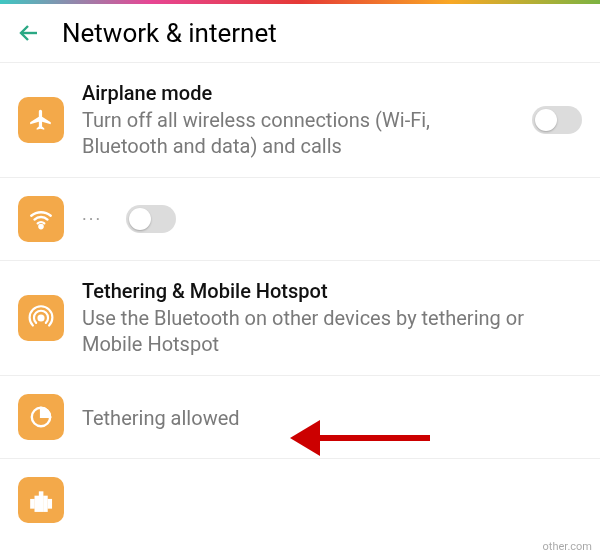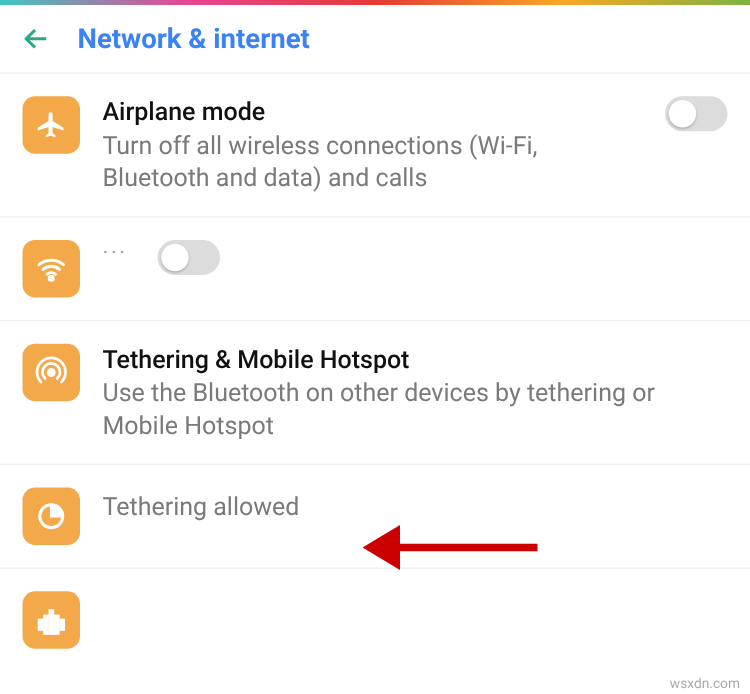--- a/index.html
+++ b/index.html
@@ -26,27 +26,28 @@
     .back-arrow {
       width: 26px;
       height: 26px;
       display: flex;
       align-items: center;
       justify-content: center;
       cursor: pointer;
     }
     .back-arrow svg { stroke: #2aa884; stroke-width: 2.4; fill: none; }
     .header-title {
-      font-size: 22px;
-      font-weight: 700;
-      color: #3b82f6;
+      font-size: 26px;
+      font-weight: 400;
+      color: #000000;
     }
     .list { display: flex; flex-direction: column; }
     .row {
       display: flex;
+      align-items: center;
       padding: 18px 18px;
       border-bottom: 1px solid #eee;
       gap: 18px;
       cursor: pointer;
       position: relative;
     }
     .icon-box {
       width: 46px;
       height: 46px;
       border-radius: 10px;
@@ -196,13 +197,13 @@
 
 </div>
 
 <div class="pointer-arrow">
   <svg width="150" height="60" viewBox="0 0 150 60">
     <line x1="140" y1="30" x2="25" y2="30" stroke="#cc0000" stroke-width="6"></line>
     <polygon points="0,30 30,12 30,48" fill="#cc0000"></polygon>
   </svg>
 </div>
 
-<div class="watermark">wsxdn.com</div>
+<div class="watermark">other.com</div>
 
 </body></html>

